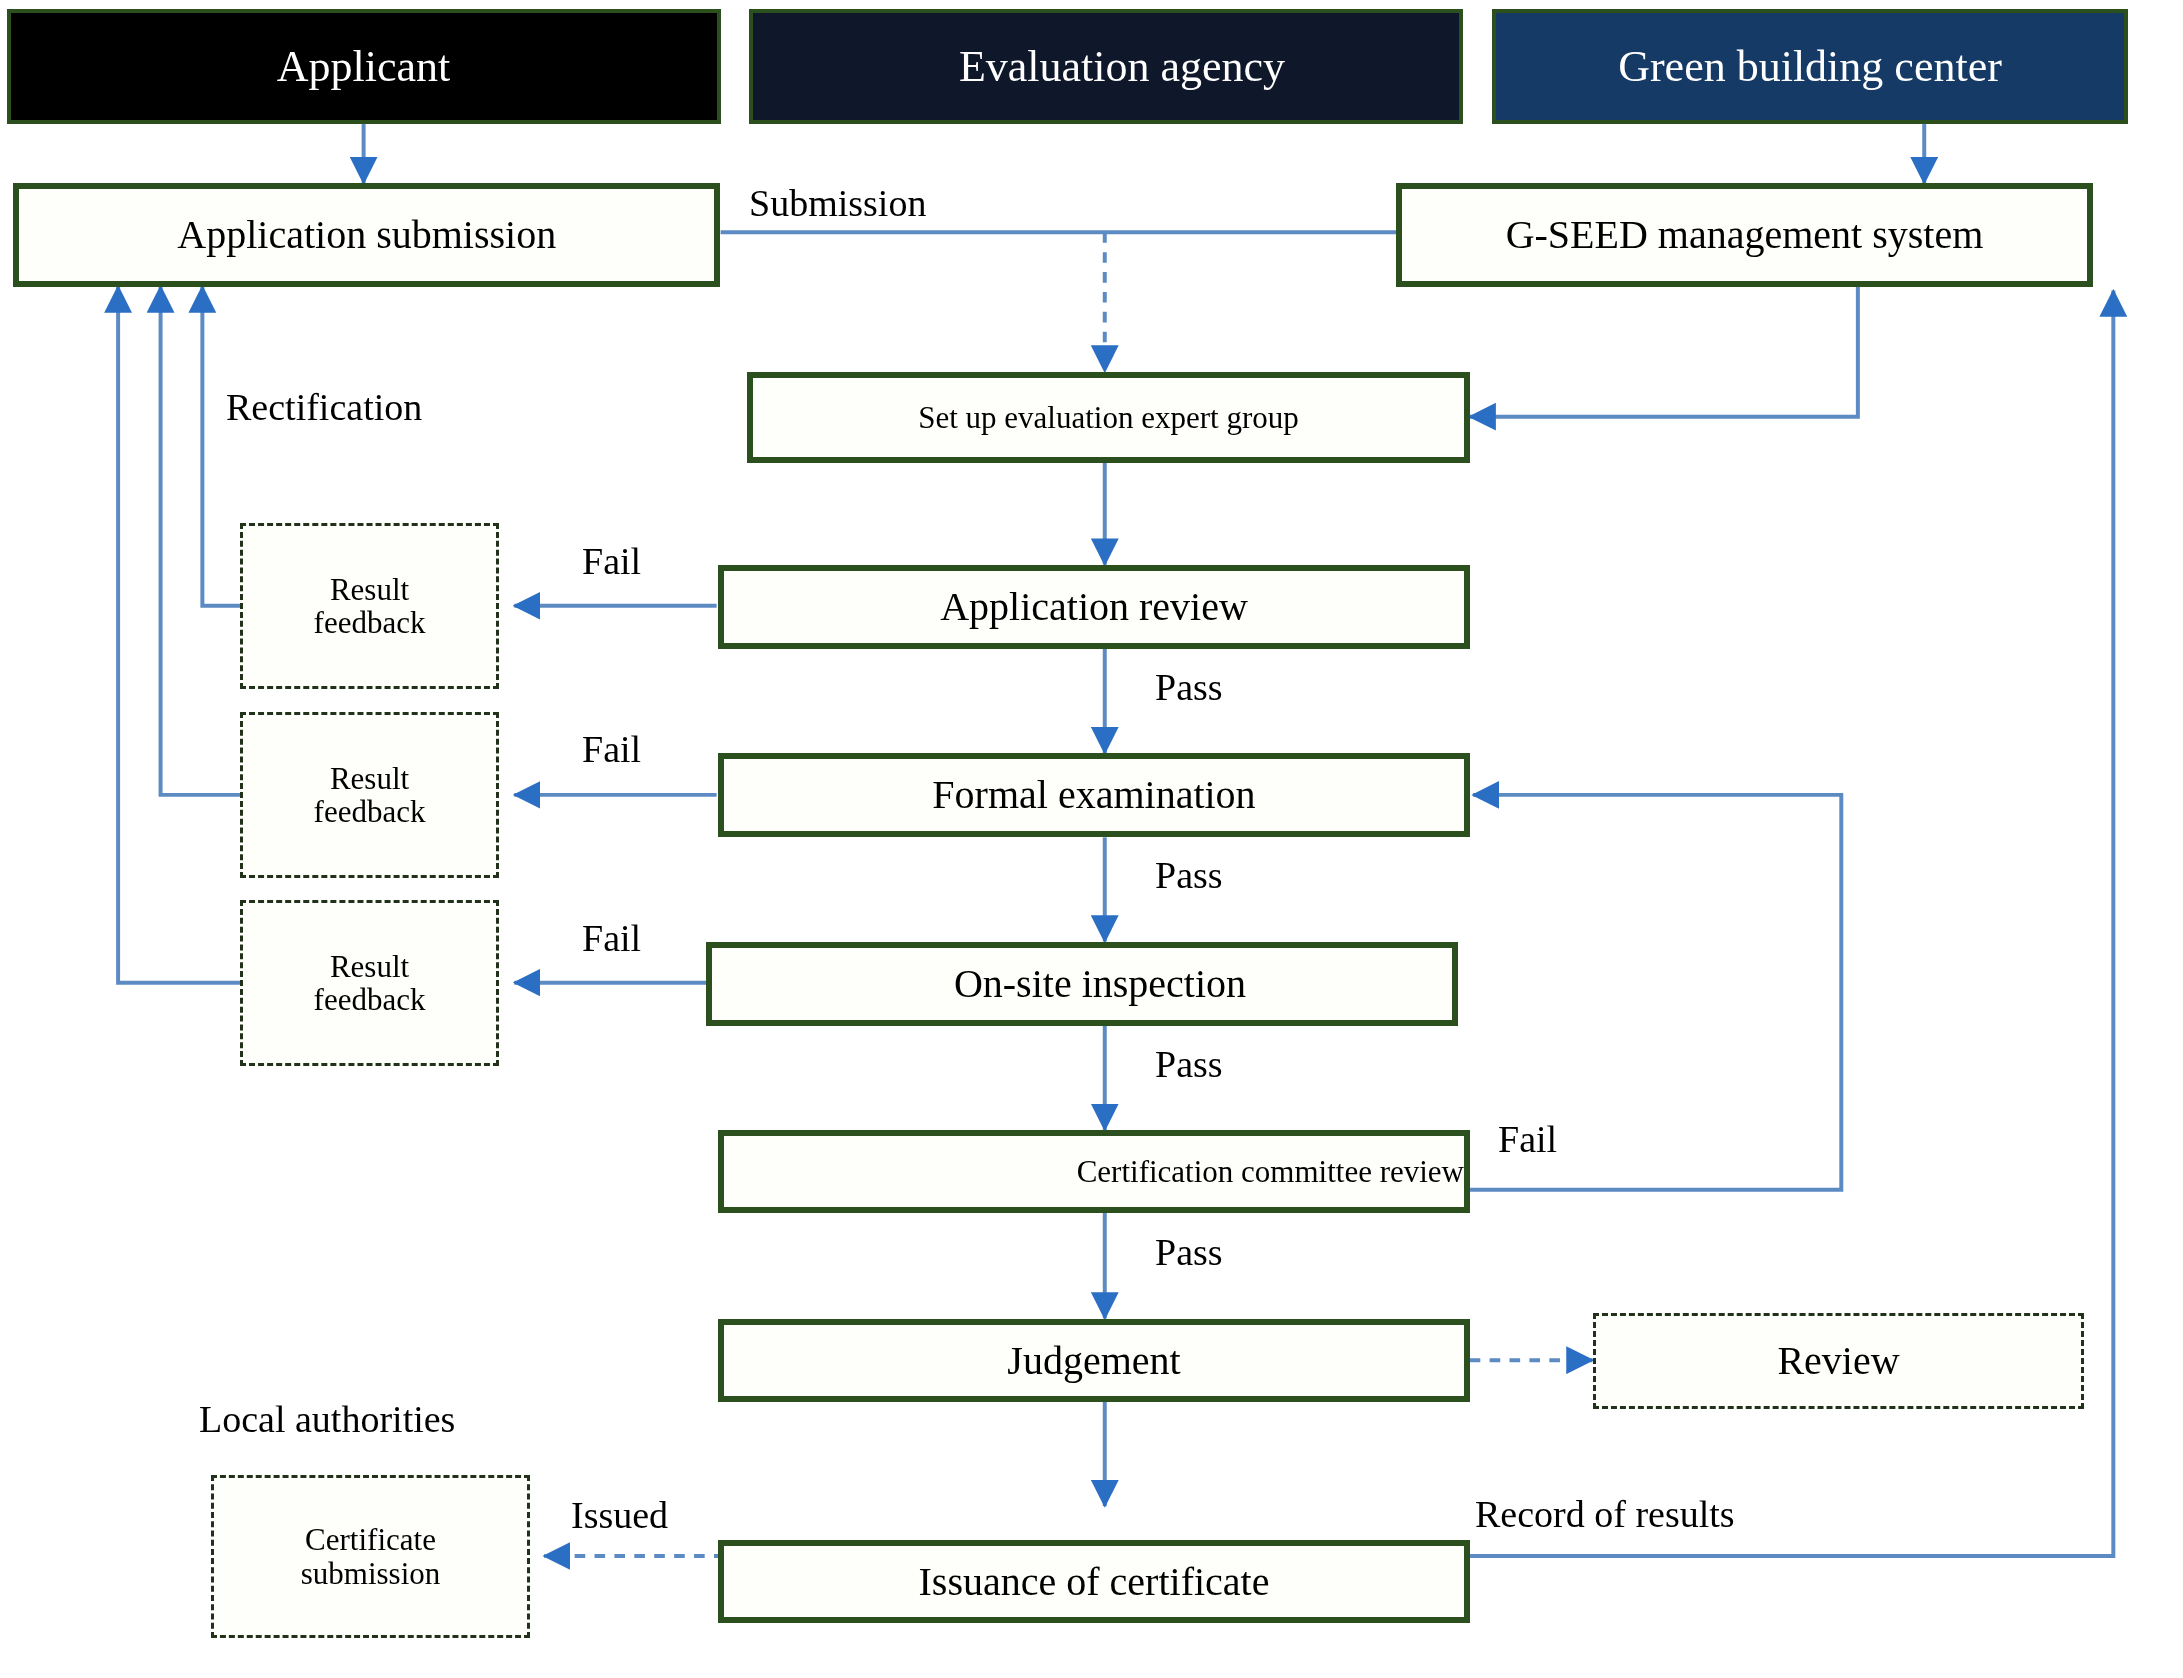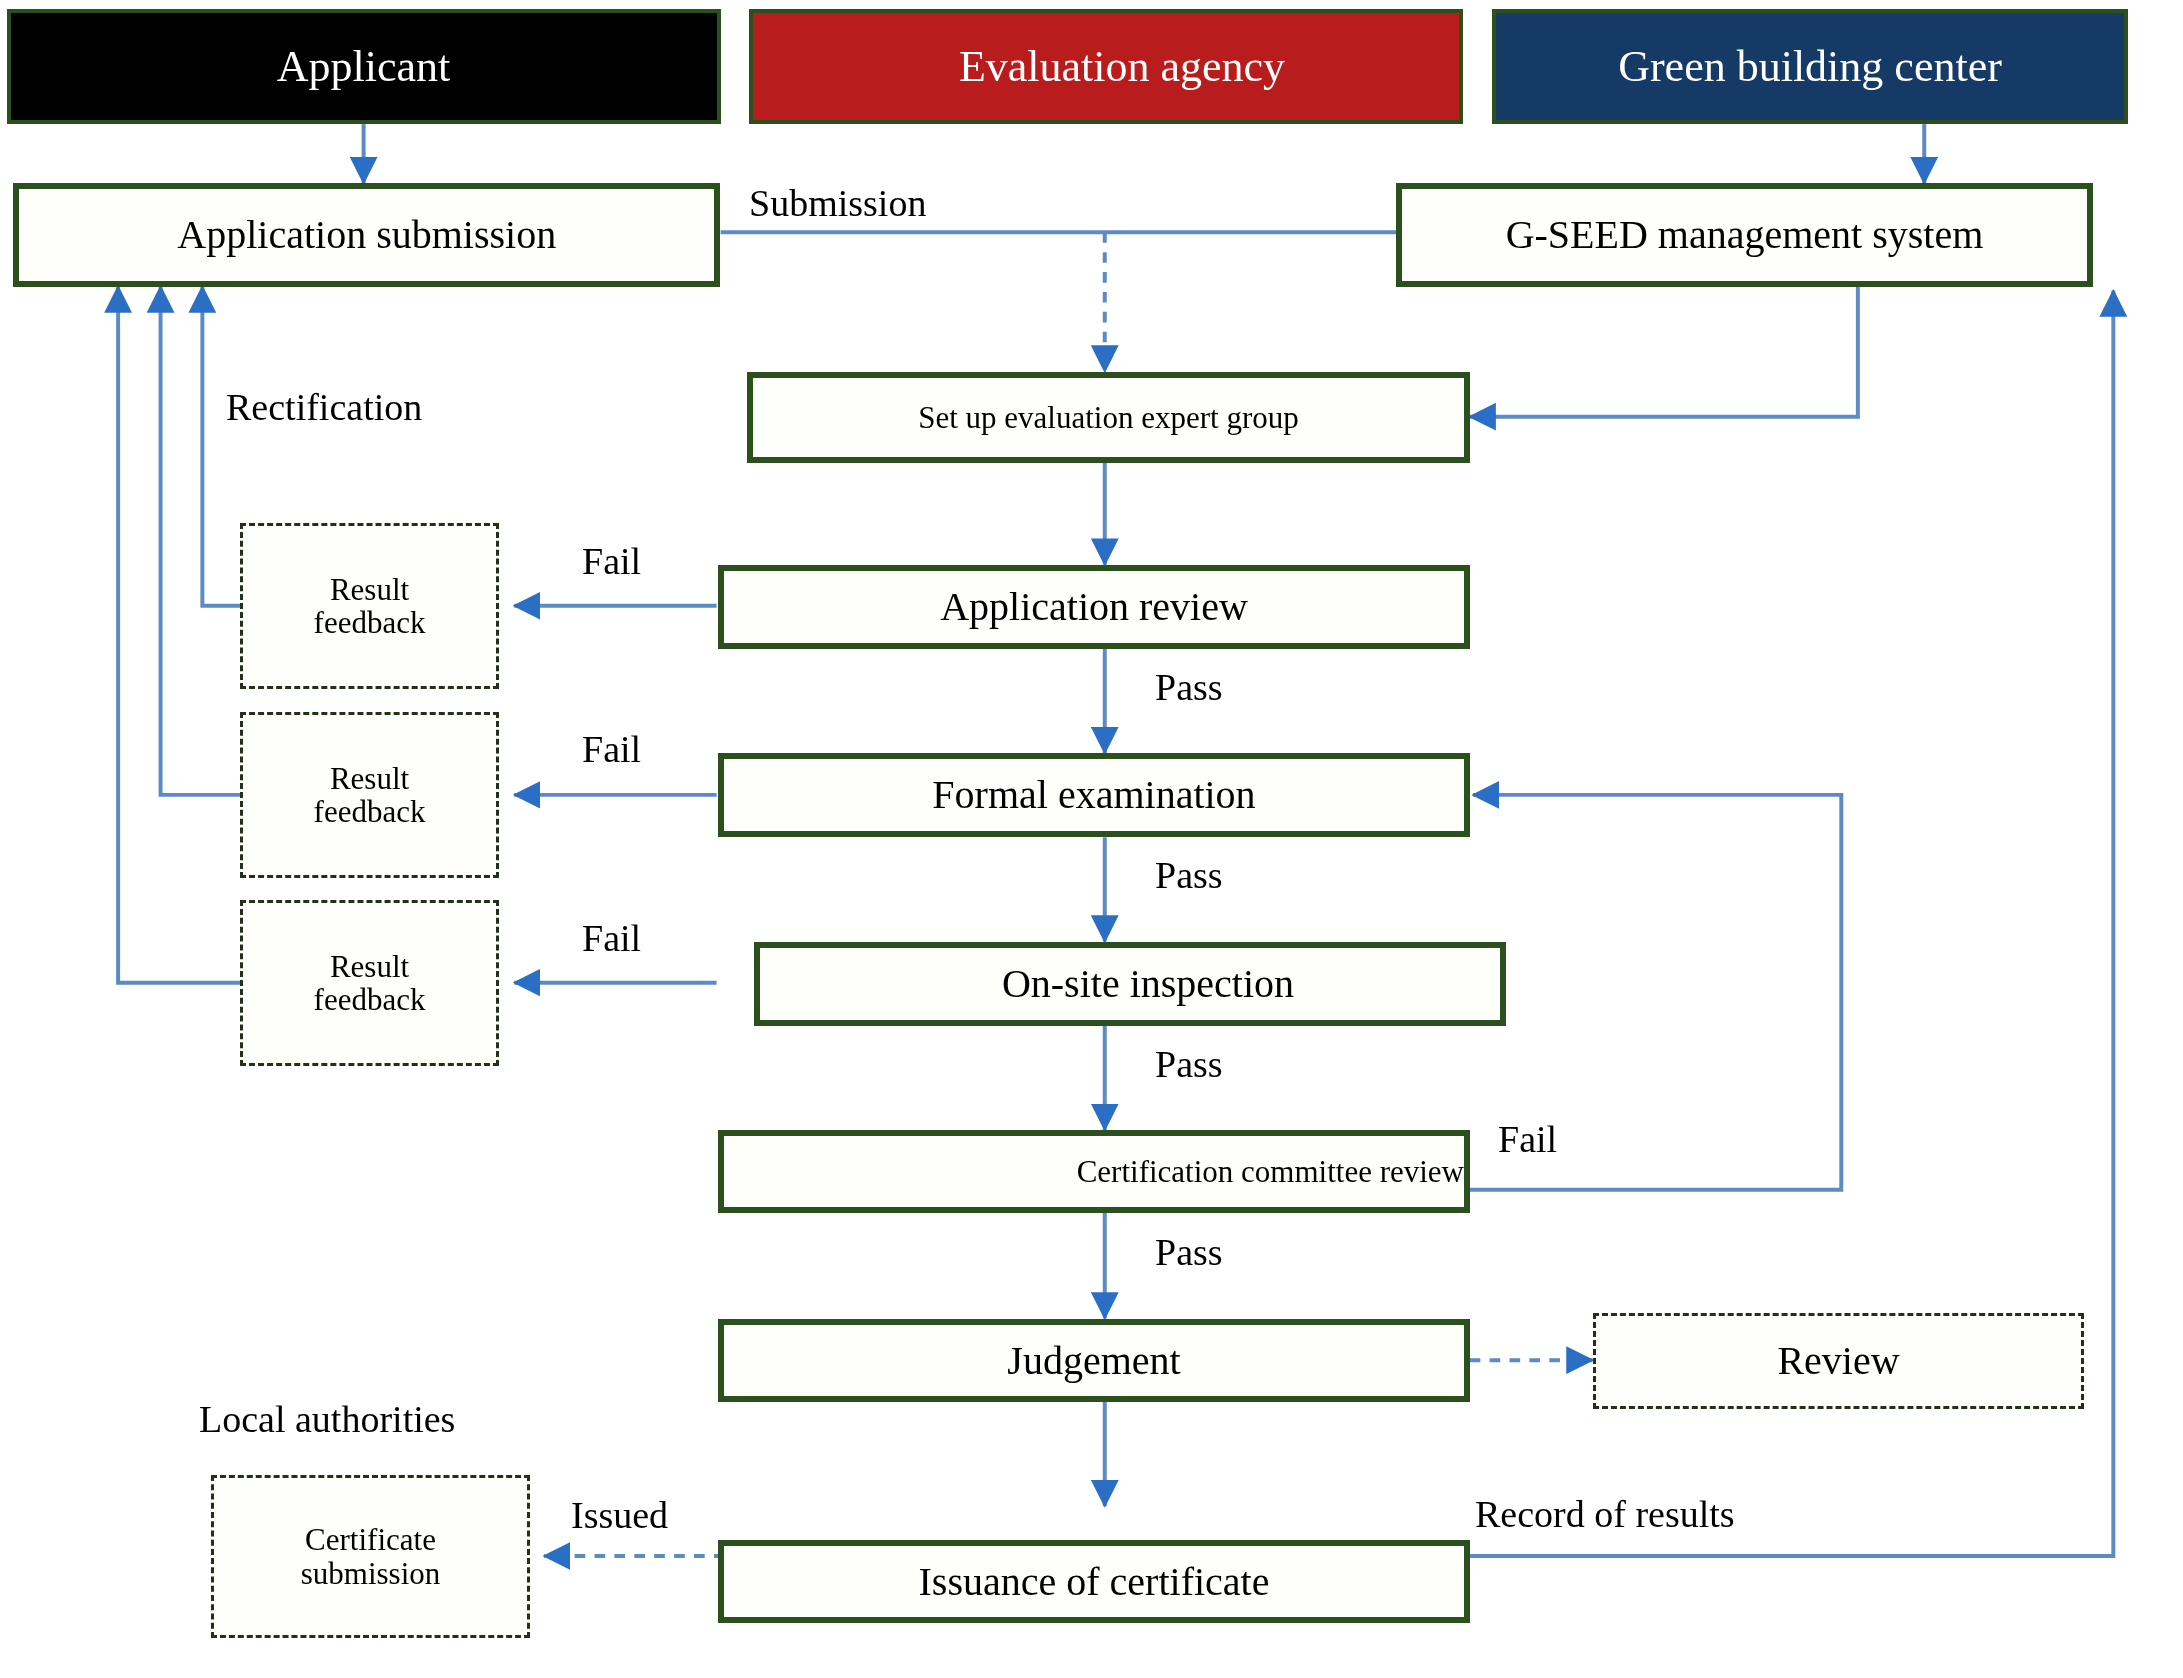--- a/index.html
+++ b/index.html
@@ -27,21 +27,21 @@
   .dashed{
     border:3.3px dashed #22311a;
     background:#fefffb;
   }
   .hdr{
     border:4.6px solid #2c4f1e;
     color:#ffffff;
     font-size:44px;
   }
   .hdr.black{background:#000000;}
-  .hdr.green{background:#b91c1c;padding-left:32px;}
+  .hdr.green{background:#0f172a;padding-left:32px;}
   .hdr.navy{background:#163a66;}
   .t58{font-size:31px;}
   .t60{font-size:40px;}
 
   
   .lbl{
     position:absolute;
     color:#000;
     font-size:38px;
     white-space:nowrap;
@@ -153,21 +153,21 @@
   </div>
 
   <div class="node solid t60" style="left:718px;top:565px;width:752px;height:84px;">
     <span>Application  review</span>
   </div>
 
   <div class="node solid t60" style="left:718px;top:753px;width:752px;height:84px;">
     <span>Formal examination</span>
   </div>
 
-  <div class="node solid t60" style="left:754px;top:942px;width:752px;height:84px;padding-left:36px;">
+  <div class="node solid t60" style="left:706px;top:942px;width:752px;height:84px;padding-left:36px;">
     <span>On-site inspection</span>
   </div>
 
   <div class="node solid t58" style="left:718px;top:1130px;width:752px;height:83px;justify-content:flex-end;">
     <span>Certification committee review</span>
   </div>
 
   <div class="node solid t60" style="left:718px;top:1319px;width:752px;height:83px;">
     <span>Judgement</span>
   </div>

